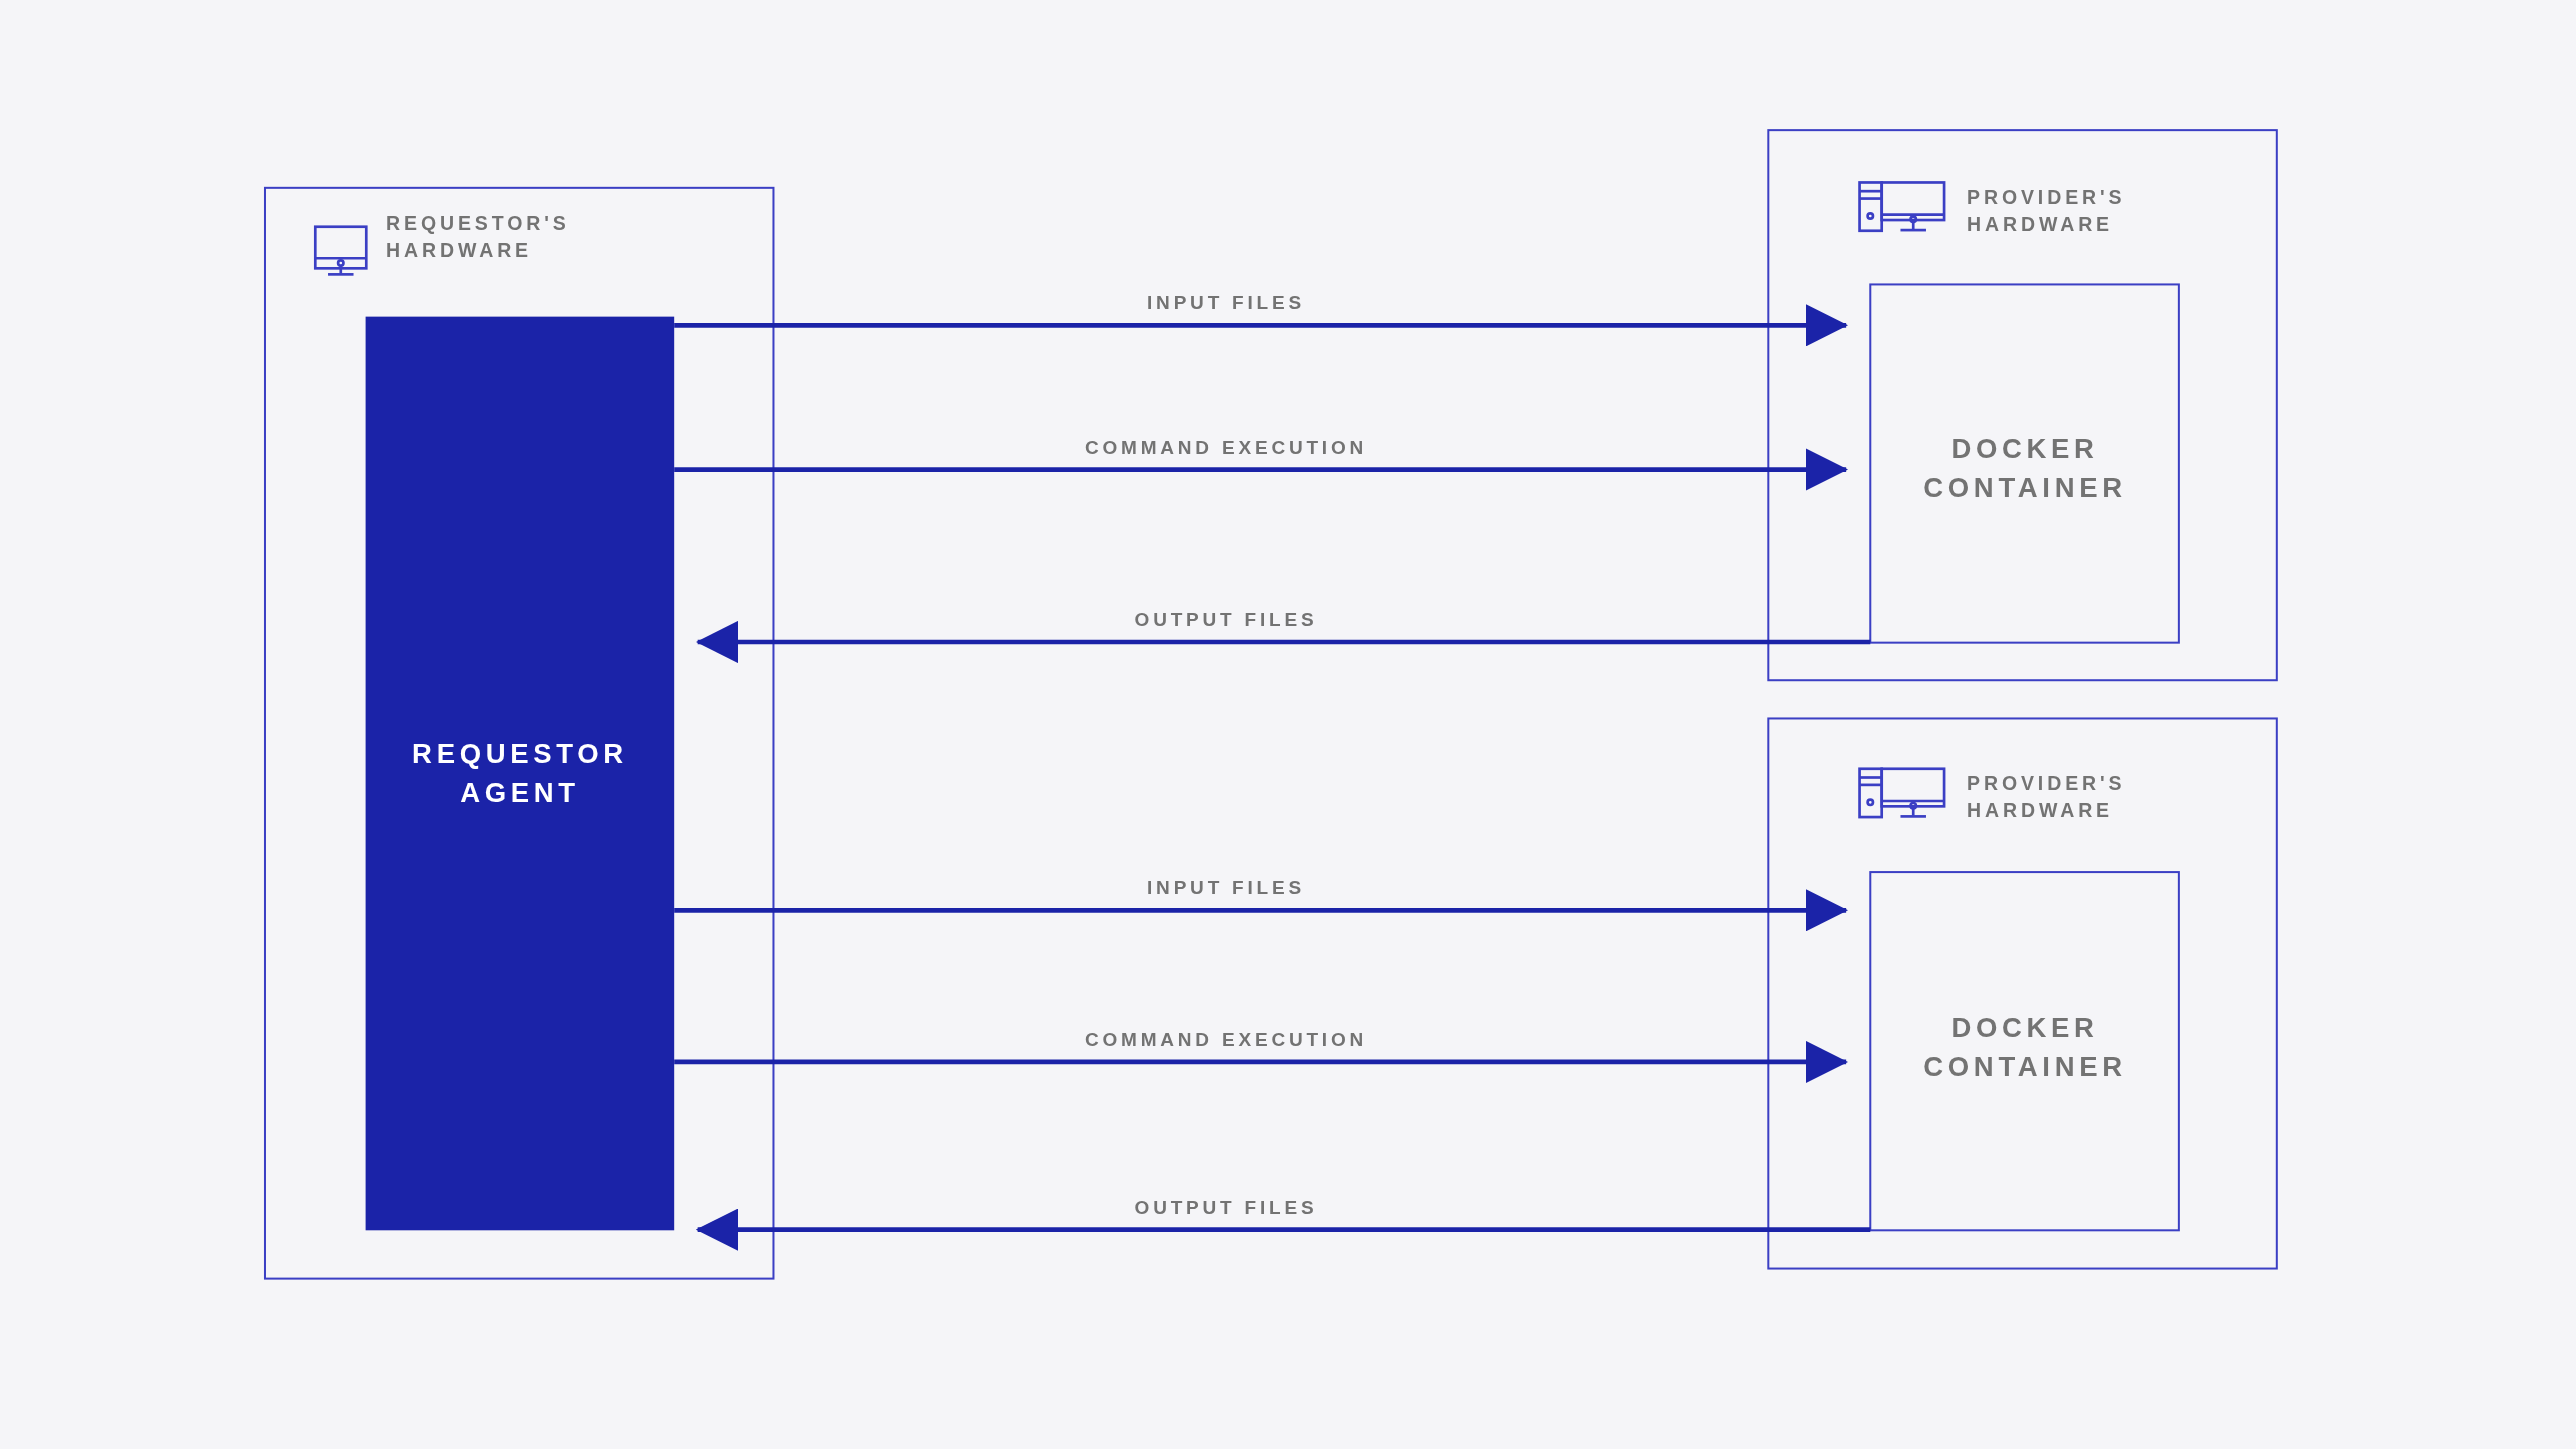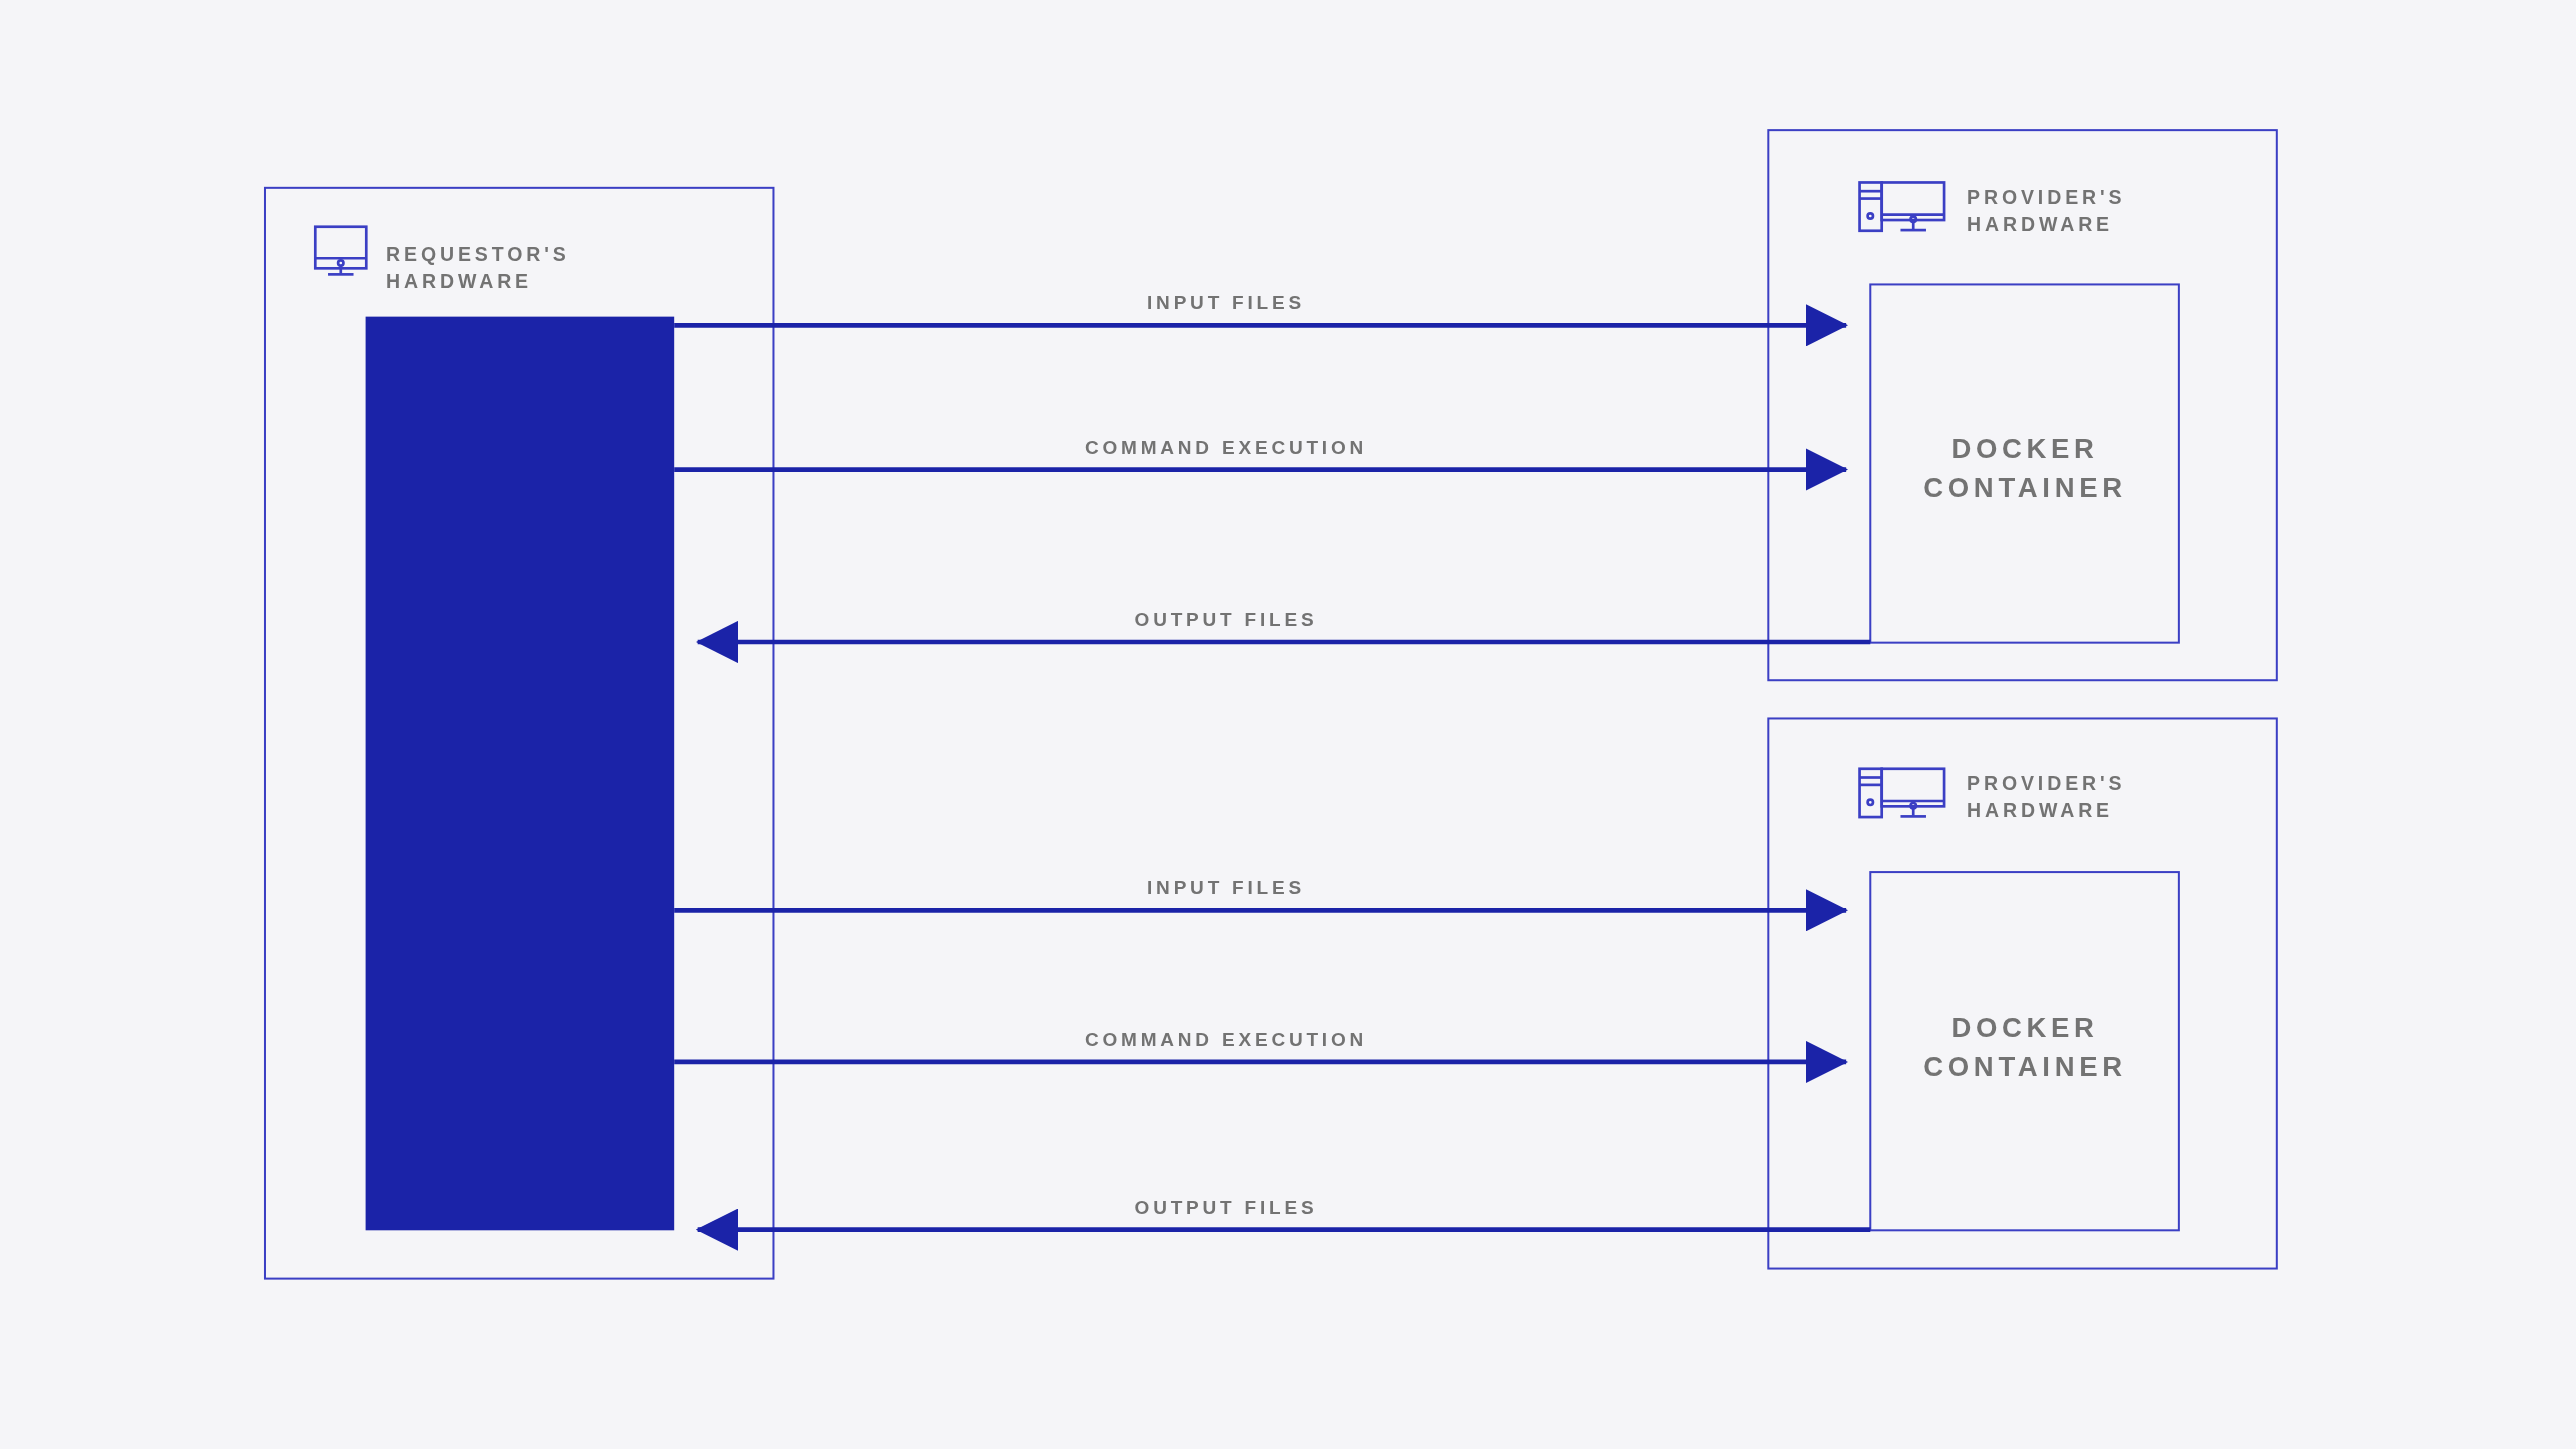--- a/index.html
+++ b/index.html
@@ -142,23 +142,25 @@
     <line x1="1005" y1="1357" x2="2752" y2="1357" stroke="#1b23a8" stroke-width="7" marker-end="url(#arrowRight)"></line>
 
     <line x1="1005" y1="1583" x2="2752" y2="1583" stroke="#1b23a8" stroke-width="7" marker-end="url(#arrowRight)"></line>
 
     <line x1="2788" y1="1833" x2="1040" y2="1833" stroke="#1b23a8" stroke-width="7" marker-end="url(#arrowLeft)"></line>
 
   </svg>
 
   <div class="overlay">
 
-    <div class="lbl hw-label" style="left:386px; top:241px;">REQUESTOR'S
+    <div class="lbl hw-label" style="left:386px; top:210px;">REQUESTOR'S
 HARDWARE</div>
 
+    <div class="lbl box-title on-dark" style="left:520px; top:773px;">REQUESTOR
+AGENT</div>
 
     <div class="lbl hw-label" style="left:1967px; top:184px;">PROVIDER'S
 HARDWARE</div>
 
     <div class="lbl box-title" style="left:2025px; top:468px;">DOCKER
 CONTAINER</div>
 
     <div class="lbl hw-label" style="left:1967px; top:770px;">PROVIDER'S
 HARDWARE</div>
 

